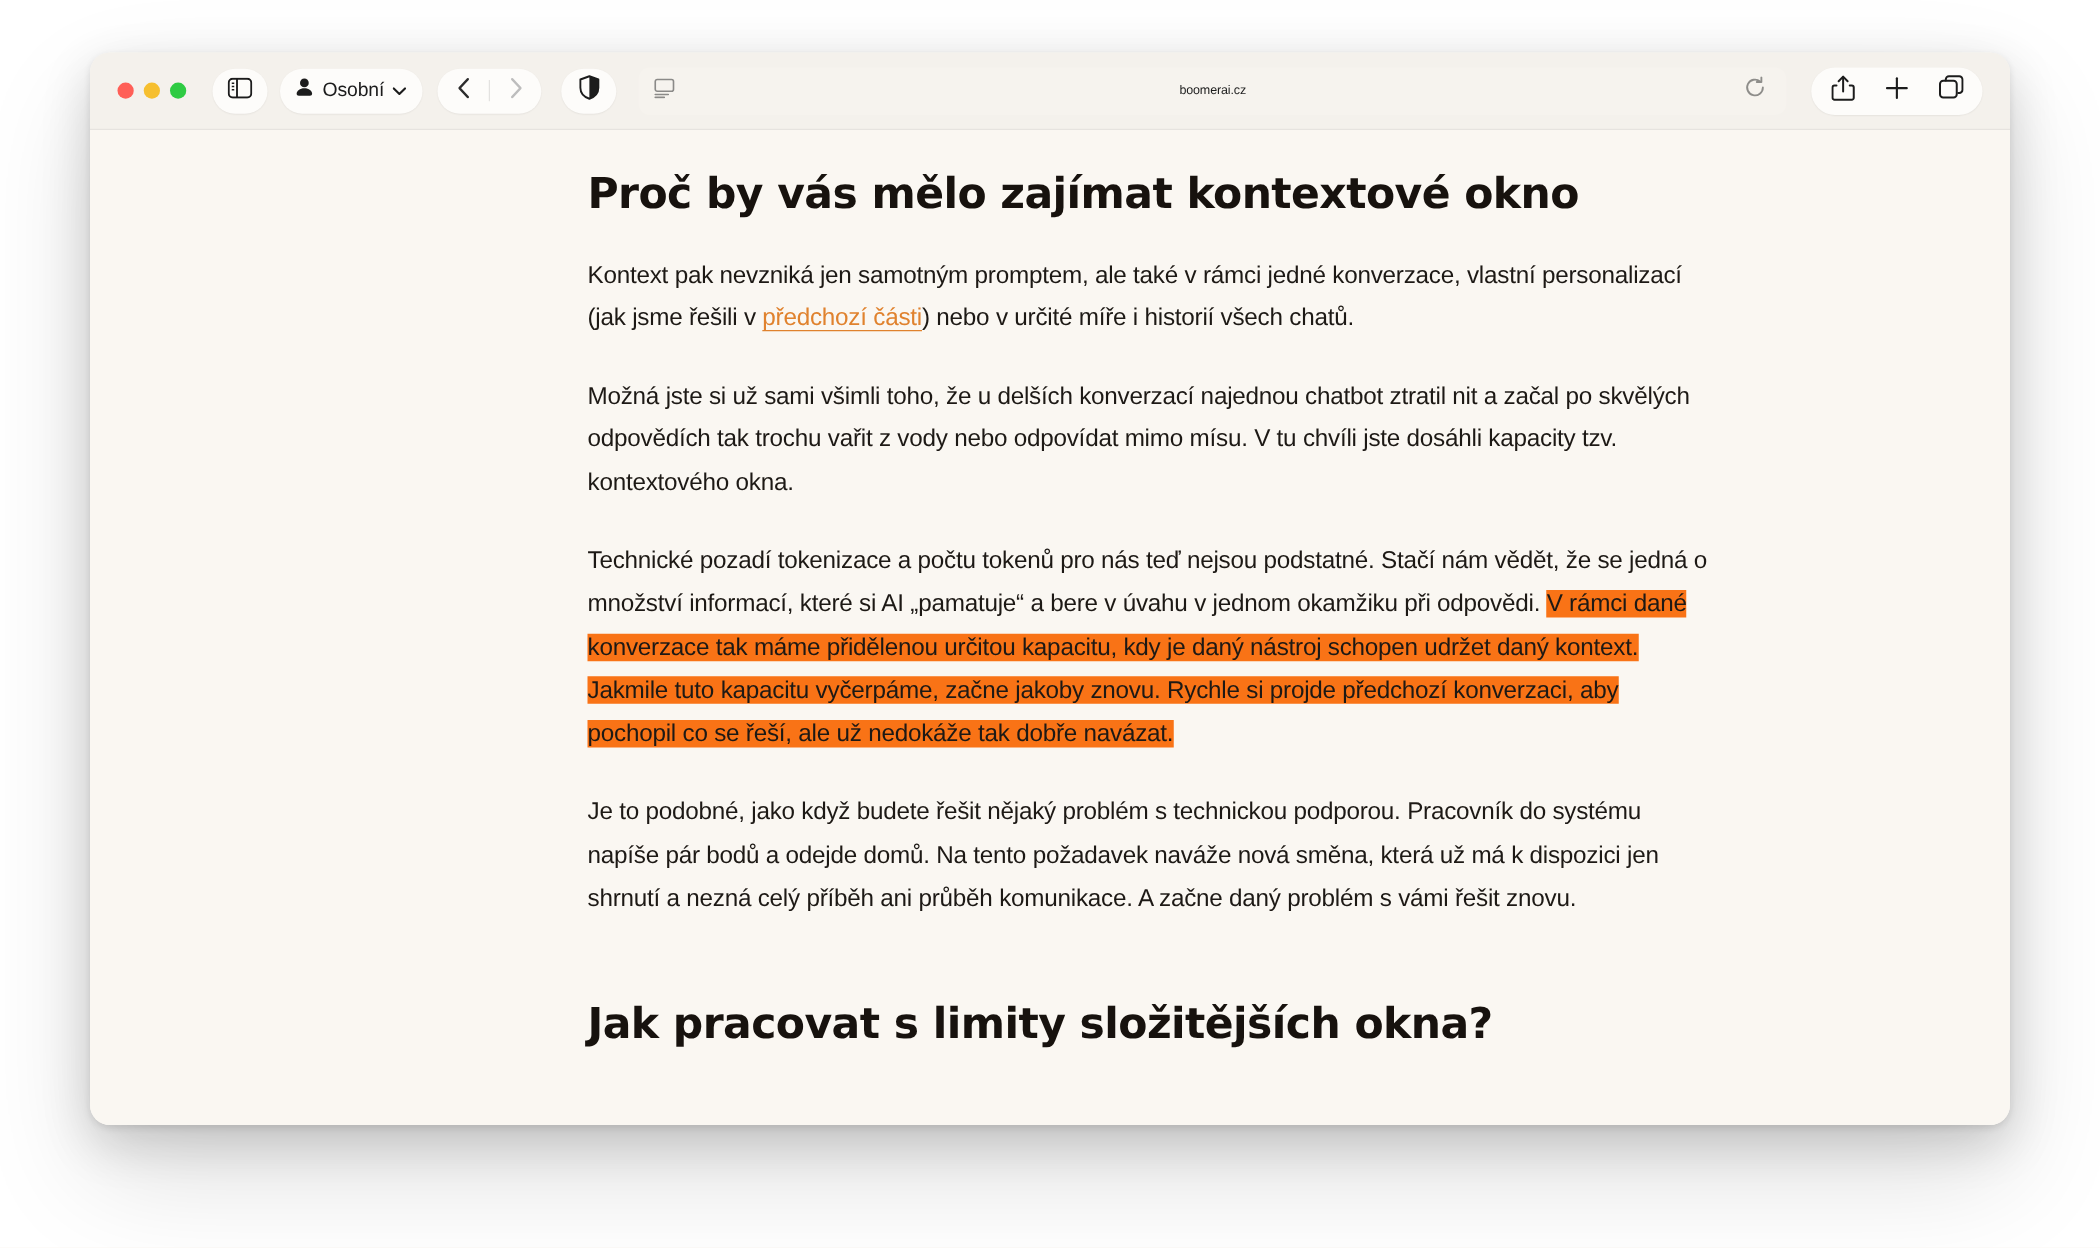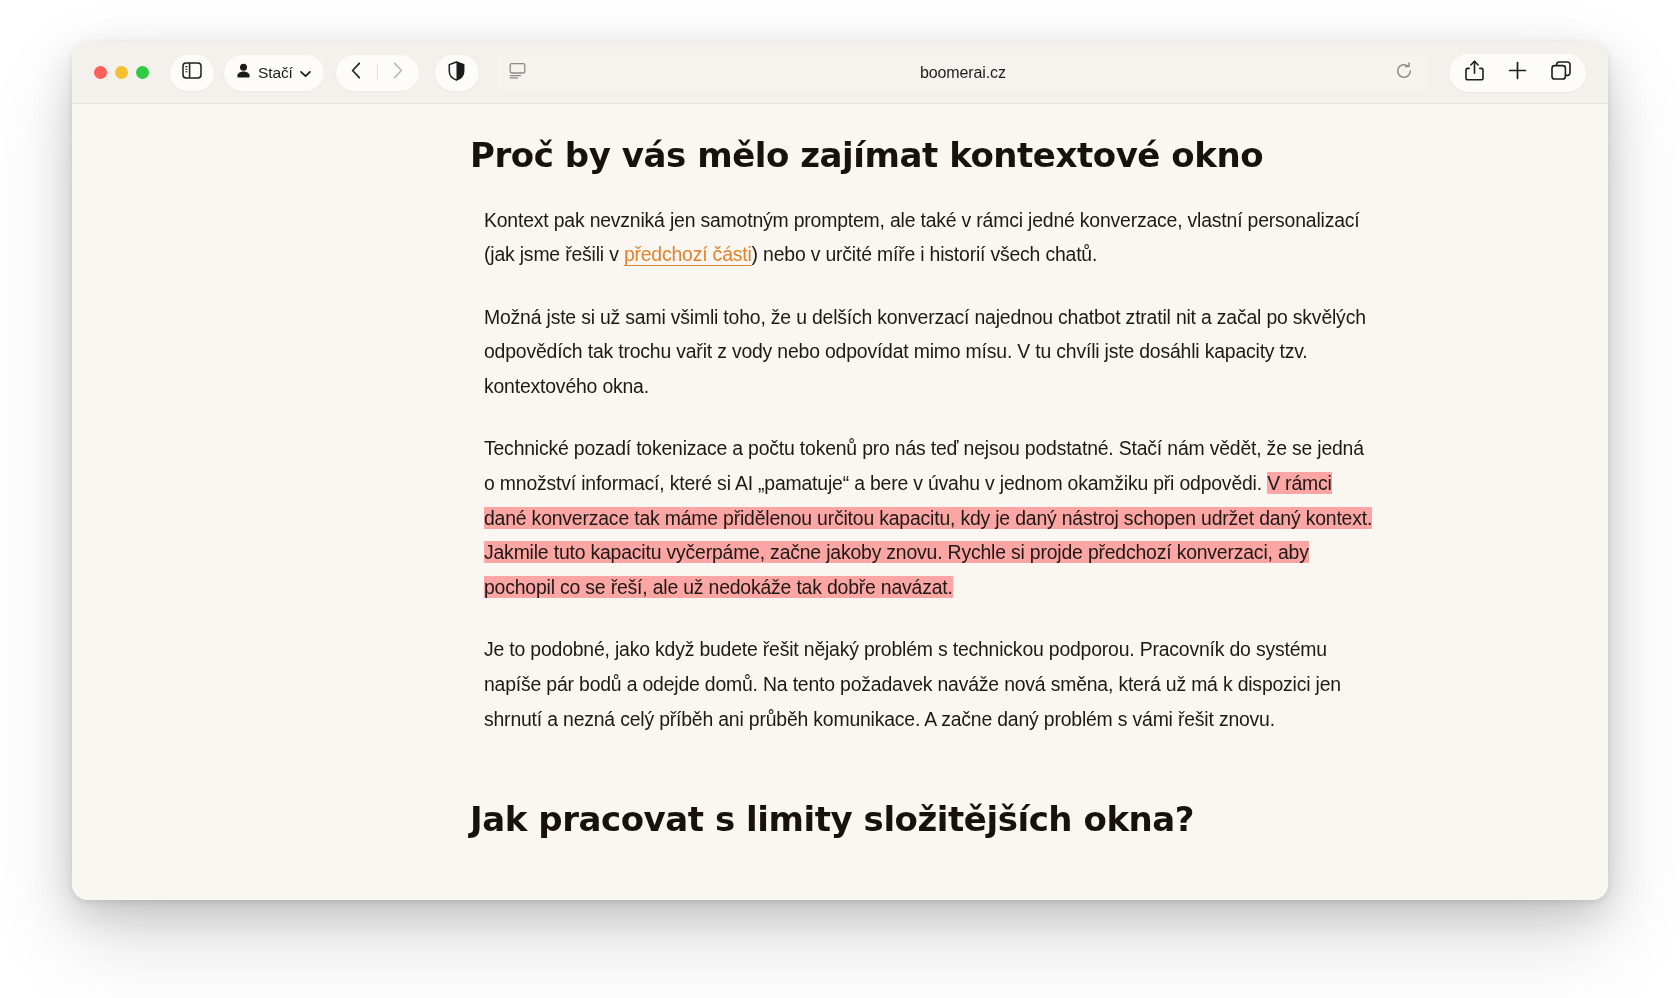--- a/index.html
+++ b/index.html
@@ -107,21 +107,21 @@
     align-items: center;
     padding: 0 12px;
     position: relative;
     min-width: 0;
   }
   #reader-icon { flex: 0 0 auto; opacity: .62; }
   #url-text {
     position: absolute;
     left: 0; right: 0;
     text-align: center;
-    font-size: 16px;
+    font-size: 10px;
     color: #1d1d1d;
     letter-spacing: -0.1px;
     pointer-events: none;
   }
   #reload-btn {
     margin-left: auto;
     width: 26px; height: 26px;
     display: flex; align-items: center; justify-content: center;
     z-index: 2;
     opacity: .55;
@@ -168,34 +168,34 @@
     letter-spacing: -0.45px;
     margin: 0 0 26px 0;
     line-height: 1.25;
   }
   h2.heading.second { margin-top: 62px; margin-bottom: 26px; }
 
   p.para {
     font-size: 19.4px;
     line-height: 34.6px;
     color: #1d1915;
-    margin: 0 0 28px 14px;
+    margin: 0 0 28px 0;
     letter-spacing: -0.18px;
     max-width: 900px;
   }
   p.para:last-child { margin-bottom: 0; }
 
   a.inline-link {
     color: #e0822e;
     text-decoration: underline;
     text-underline-offset: 3.5px;
     text-decoration-thickness: 1.2px;
   }
   mark.hl {
-    background: #fca5a5;
+    background: #f97316;
     color: #1d1915;
     padding: 0;
     box-decoration-break: clone;
     -webkit-box-decoration-break: clone;
   }
 </style>
 </head>
 <body>
 
 <div id="window">
@@ -220,21 +220,21 @@
       </span>
     </div>
 
     <div class="pill" id="profile-pill">
       <span>
         <svg width="15" height="16" viewBox="0 0 15 16" fill="#1c1c1c">
           <circle cx="7.5" cy="4.3" r="3.5"></circle>
           <path d="M7.5 8.6c-3.6 0-6.2 2.2-6.2 4.3 0 1 .7 1.6 1.8 1.6h8.8c1.1 0 1.8-.6 1.8-1.6 0-2.1-2.6-4.3-6.2-4.3z"></path>
         </svg>
       </span>
-      <span id="profile-label">Stačí</span>
+      <span id="profile-label">Osobní</span>
       <span>
         <svg width="11" height="8" viewBox="0 0 11 8" fill="none">
           <path d="M1 1.8 L5.5 6.2 L10 1.8" stroke="#1c1c1c" stroke-width="1.7" stroke-linecap="round" stroke-linejoin="round"></path>
         </svg>
       </span>
     </div>
 
     <div id="navgroup">
       <div class="navbtn">
         <span>

